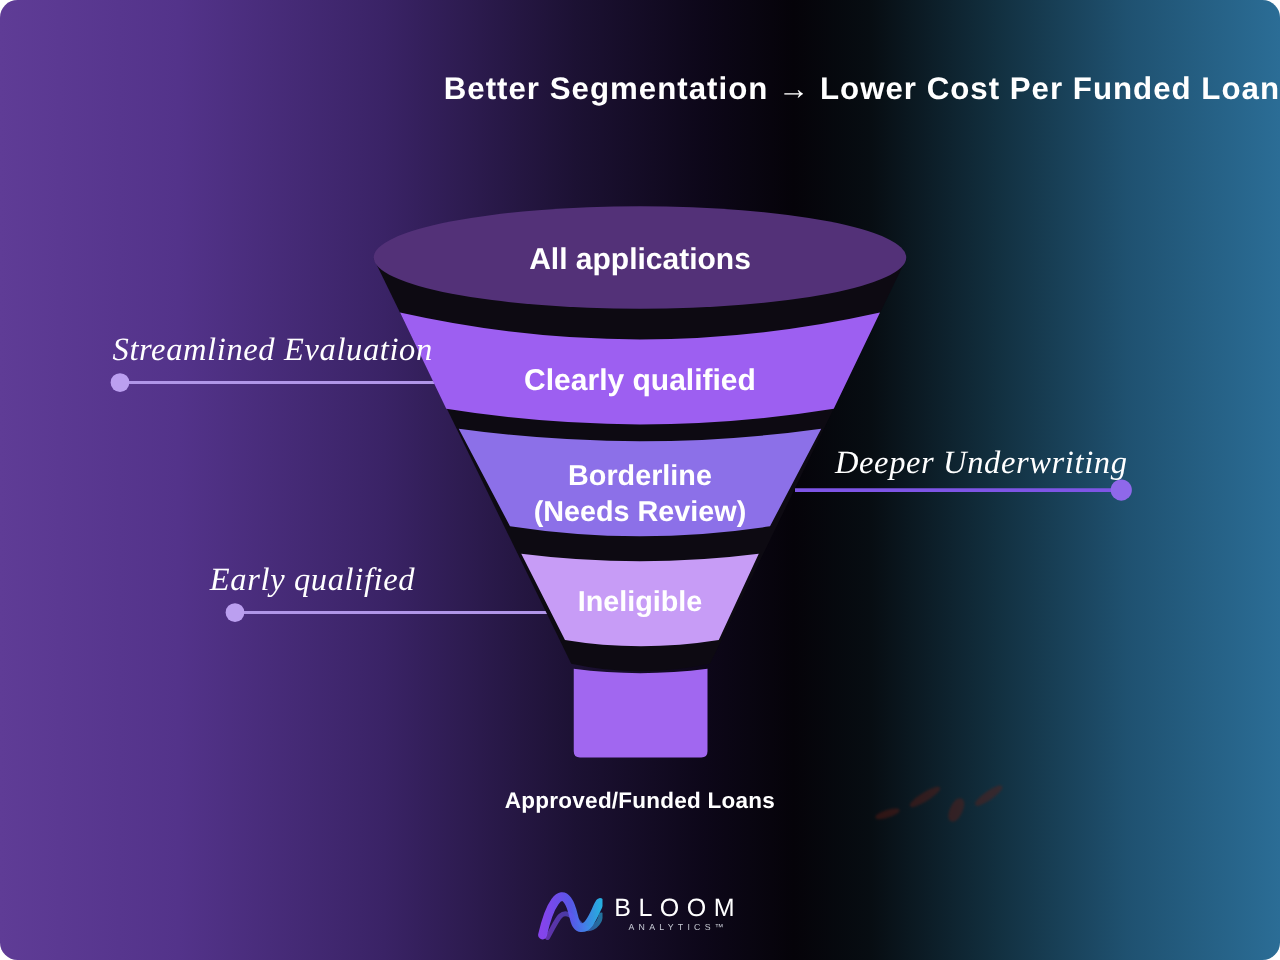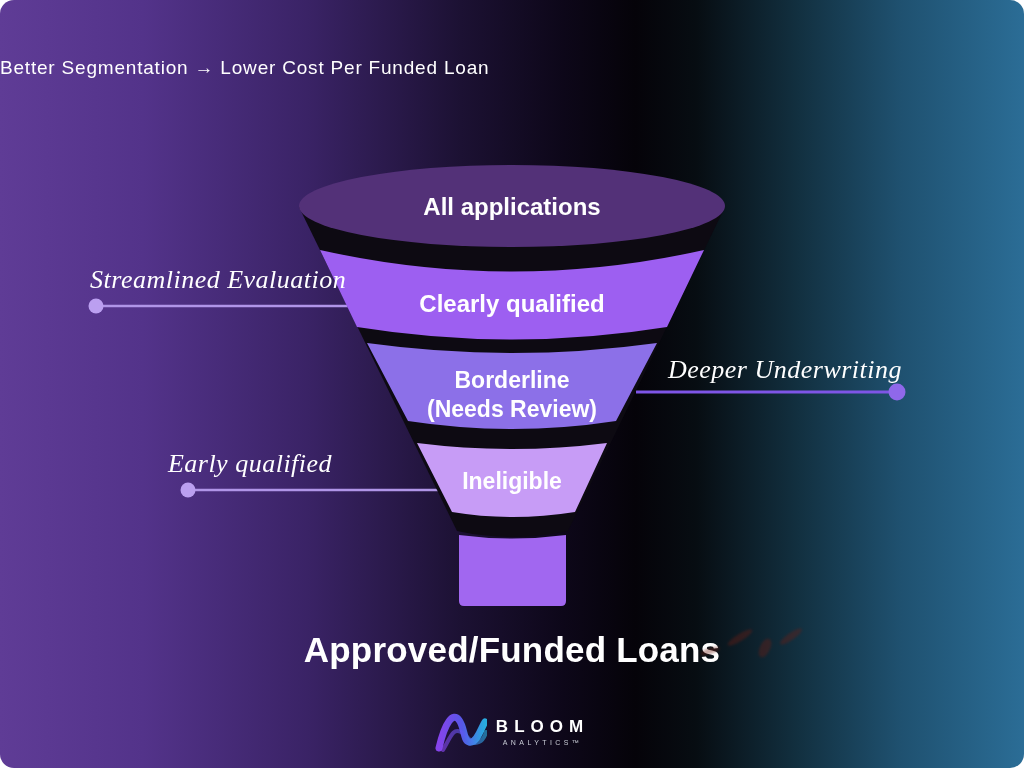--- a/index.html
+++ b/index.html
@@ -6,44 +6,44 @@
   .canvas{
     position:relative;width:1024px;height:768px;overflow:hidden;
     border-radius:14px;
     background:linear-gradient(90deg,
       #5f3c96 0%, #53338a 14%, #3a2366 30%, #1c1133 45%,
       #0d0719 55%, #050309 62%, #070d12 68%, #123040 78%,
       #1f5170 88%, #2b6d96 100%);
     font-family:"Liberation Sans", sans-serif;
   }
   .title{
-    position:absolute;top:57px;left:0;width:100%;text-align:left;
-    color:#ffffff;font-size:19px;font-weight:400;letter-spacing:.8px;
+    position:absolute;top:57px;left:0;width:100%;text-align:right;
+    color:#ffffff;font-size:25px;font-weight:700;letter-spacing:.8px;
   }
   .script{
     position:absolute;color:#ffffff;font-family:"Liberation Serif",serif;
     font-style:italic;font-size:26px;letter-spacing:.5px;text-align:center;
     white-space:nowrap;
   }
   .outcome{
     position:absolute;top:630px;left:0;width:1024px;text-align:center;
-    color:#ffffff;font-size:35px;font-weight:bold;letter-spacing:.2px;
+    color:#ffffff;font-size:18px;font-weight:bold;letter-spacing:.2px;
   }
   svg.layer{position:absolute;left:0;top:0;}
   .stage-label{
     font-family:"Liberation Sans",sans-serif;font-weight:bold;fill:#ffffff;
     text-anchor:middle;
   }
   .lbl24{font-size:24px;} .lbl23{font-size:23px;}
   .logo{
     position:absolute;top:706px;left:0;width:1024px;height:52px;
     display:flex;justify-content:center;align-items:center;gap:9px;
   }
   .logo-text{display:flex;flex-direction:column;align-items:center;}
-  .logo-name{color:#ffffff;font-size:17px;font-weight:bold;letter-spacing:6px;line-height:18px;}
+  .logo-name{color:#ffffff;font-size:20px;font-weight:normal;letter-spacing:6px;line-height:18px;}
   .logo-sub{color:#c9ccd6;font-size:7px;letter-spacing:3.4px;line-height:9px;margin-top:2px;}
   .mark{position:absolute;background:rgba(110,28,18,.38);border-radius:45%;filter:blur(1px);}
   .m1{left:726px;top:634px;width:28px;height:7px;transform:rotate(-32deg);}
   .m2{left:760px;top:638px;width:10px;height:20px;transform:rotate(25deg);}
   .m3{left:778px;top:633px;width:26px;height:7px;transform:rotate(-35deg);}
   .m4{left:700px;top:648px;width:20px;height:6px;transform:rotate(-18deg);}
 </style>
 </head>
 <body>
 

